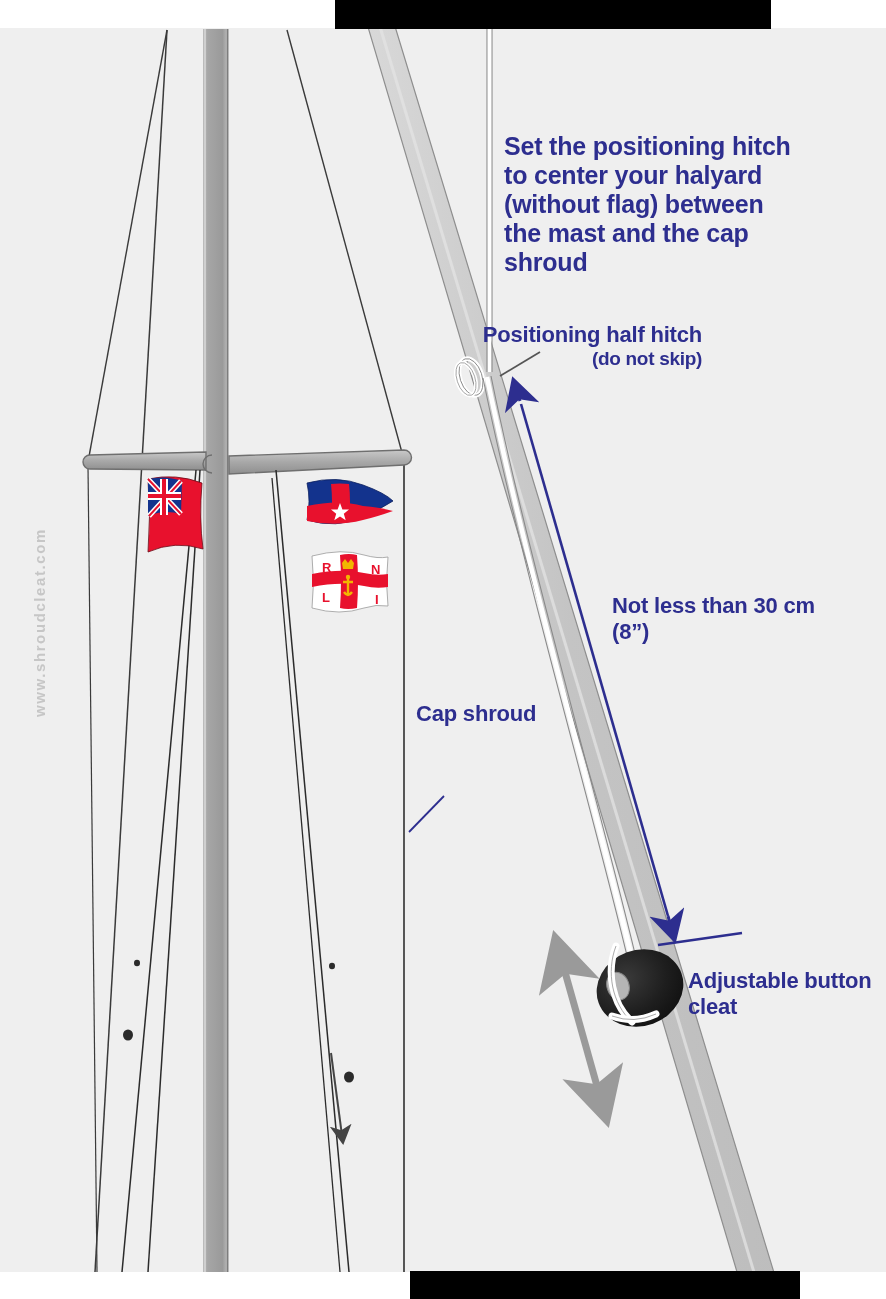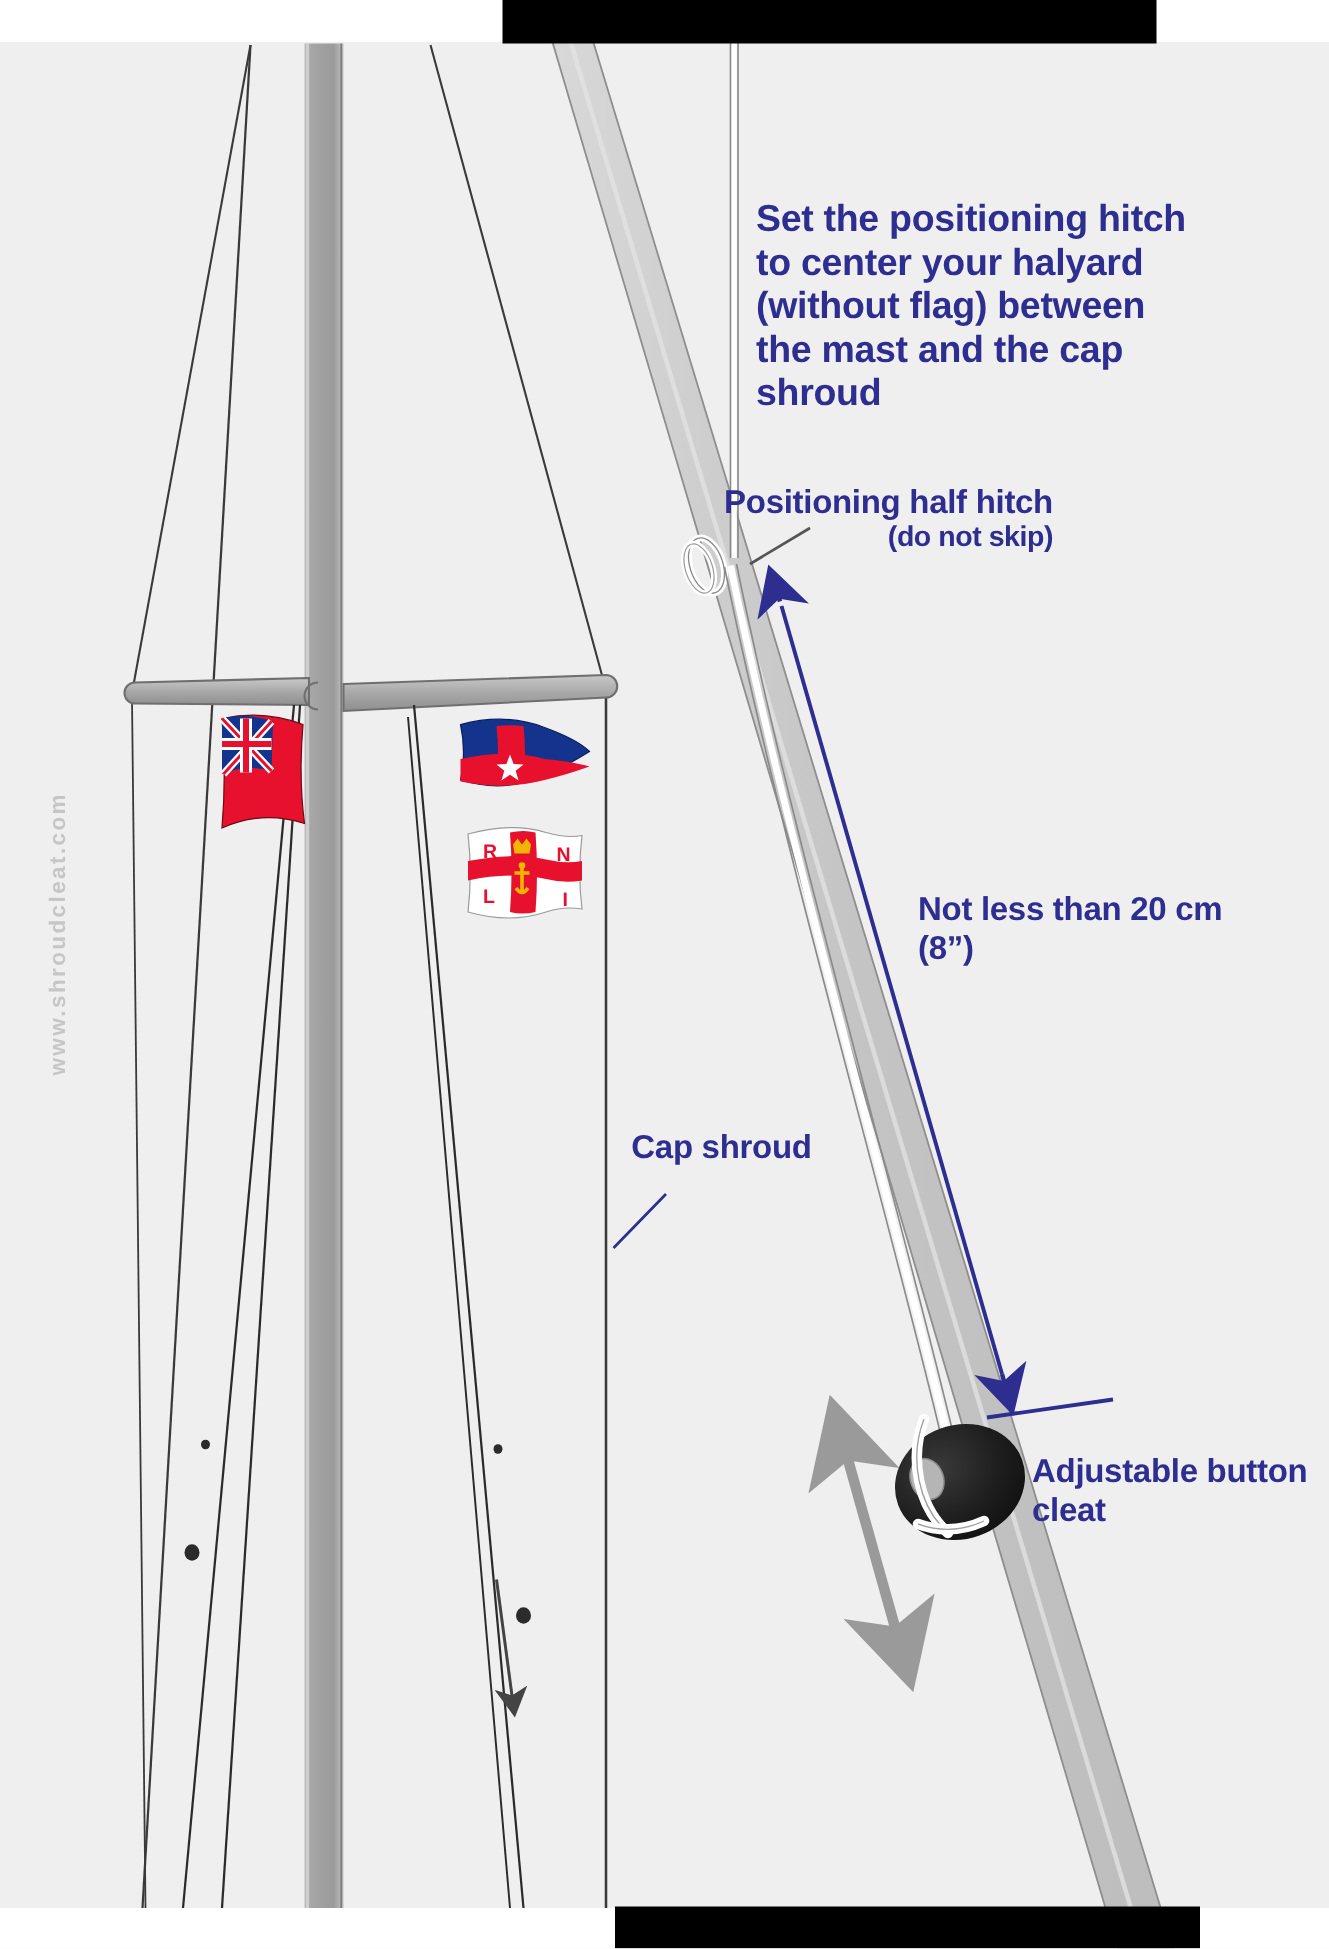--- a/index.html
+++ b/index.html
@@ -9,21 +9,21 @@
   .blackbar{position:absolute;background:#000000;}
   #bar-top{left:335px;top:0;width:436px;height:29px;}
   #bar-bottom{left:410px;top:1271px;width:390px;height:28px;}
   svg.art{position:absolute;left:0;top:0;width:886px;height:1299px;}
   .txt{position:absolute;color:#2d2e8f;font-weight:bold;line-height:1.16;
        letter-spacing:-0.2px;}
   #t-main{left:504px;top:132px;width:300px;font-size:25px;}
   #t-hitch{left:470px;top:322px;width:232px;font-size:22px;text-align:right;}
   #t-hitch .sub{display:block;font-size:19px;font-weight:bold;letter-spacing:-0.3px;}
   #t-dist{left:612px;top:593px;width:220px;font-size:22px;}
-  #t-cap{left:416px;top:752px;width:130px;font-size:22px;text-align:center;}
+  #t-cap{left:416px;top:701px;width:130px;font-size:22px;}
   #t-more{left:374px;top:1000px;width:150px;font-size:23px;}
   #t-cleat{left:688px;top:968px;width:200px;font-size:22px;}
   #watermark{position:absolute;left:-86px;top:614px;width:250px;
      transform:rotate(-90deg);color:#c6c6c6;font-size:15px;font-weight:bold;
      letter-spacing:1.6px;text-align:center;}
 </style>
 </head>
 <body>
 
 <div id="stage">
@@ -183,21 +183,21 @@
   <div class="blackbar" id="bar-top"></div>
   <div class="blackbar" id="bar-bottom"></div>
 
   <div class="txt" id="t-hitch">
     <span>Positioning half hitch</span>
     <span class="sub">(do not skip)</span>
   </div>
 
   <div class="txt" id="t-main">Set the positioning hitch to center your halyard (without flag) between the mast and the cap shroud</div>
 
-  <div class="txt" id="t-dist">Not less than 20 cm (8”)</div>
+  <div class="txt" id="t-dist">Not less than 30 cm (8”)</div>
 
   <div class="txt" id="t-cap">Cap shroud</div>
 
 
   <div class="txt" id="t-cleat">Adjustable button cleat</div>
 
   <div id="watermark">www.shroudcleat.com</div>
 
 </div>
 

